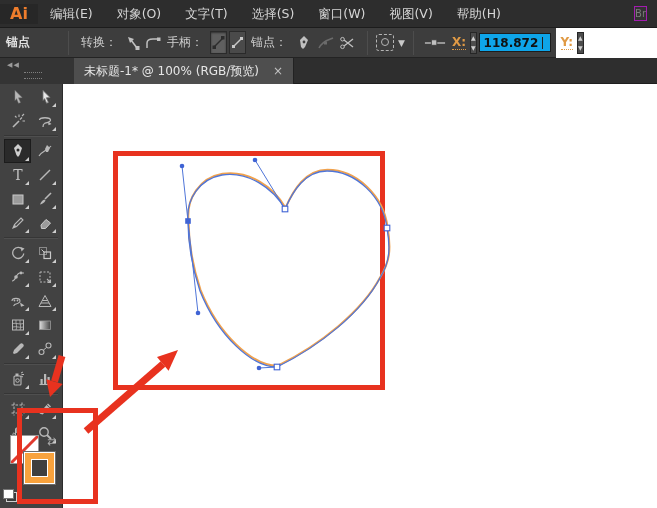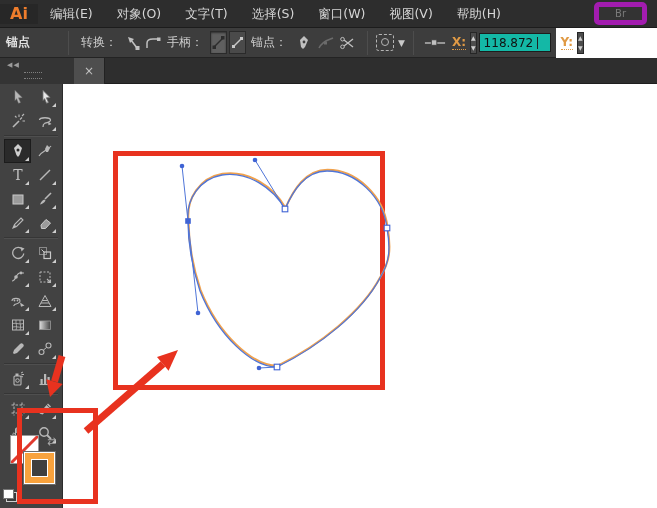--- a/index.html
+++ b/index.html
@@ -6,22 +6,22 @@
   .app{position:relative;width:657px;height:508px;overflow:hidden;
        font-family:"DejaVu Sans","Liberation Sans",sans-serif;background:#fff;
        -webkit-font-smoothing:antialiased;}
   
   .menubar{position:absolute;left:0;top:0;width:657px;height:28px;background:#2d2d2d;
            display:flex;align-items:center;border-bottom:1px solid #1c1c1c;box-sizing:border-box;}
   .ai-logo{width:38px;height:20px;display:flex;align-items:center;justify-content:center;
            color:#ef7d2c;font-weight:bold;font-size:16px;background:#272727;}
   .menu-item{color:#d6d6d6;font-size:12.5px;padding:0 12px;line-height:28px;cursor:default;white-space:nowrap;}
   .menu-right{margin-left:auto;display:flex;align-items:center;gap:10px;padding-right:10px;}
-  .mini-btn{font-size:10px;border:5px solid #a21caf;color:#7a7a7a;border-radius:5px;
-            padding:1px 16px;background:#333;}
+  .mini-btn{font-size:10px;border:1px solid #a21caf;color:#7a7a7a;border-radius:0;
+            padding:1px 0;background:#333;}
   
   .controlbar{position:absolute;left:0;top:28px;width:556px;height:30px;background:#3d3d3d;
               display:flex;align-items:center;border-bottom:1px solid #232323;box-sizing:border-box;
               color:#cfcfcf;font-size:12px;}
   .grip-v{width:7px;height:22px;margin:0 4px 0 2px;
           background:repeating-linear-gradient(180deg,#6c6c6c 0 1px,transparent 1px 3px);}
   .cb-title{font-weight:bold;color:#e0e0e0;margin-right:30px;white-space:nowrap;}
   .cb-sep{width:1px;height:24px;background:#2b2b2b;border-right:1px solid #4d4d4d;margin:0 8px;}
   .cb-label{margin:0 6px 0 4px;white-space:nowrap;}
   .cb-icon{width:22px;height:20px;display:flex;align-items:center;justify-content:center;margin:0 2px;}
@@ -30,22 +30,22 @@
           justify-content:center;margin:0 1px;background:#4a4a4a;}
   .toggle.on{background:#5f5f5f;box-shadow:inset 0 1px 2px rgba(0,0,0,.5);}
   .dim{opacity:.35;}
   .dropbtn{display:flex;align-items:center;gap:4px;}
   .dash-box{width:16px;height:15px;border:1px dashed #b5b5b5;border-radius:3px;position:relative;}
   .dash-box::after{content:"";position:absolute;left:4px;top:3px;width:6px;height:6px;border:1px solid #b5b5b5;border-radius:50%;}
   .dd-arrow{color:#c9c9c9;font-size:9px;}
   .xy-label{color:#e09a45;font-weight:bold;border-bottom:1px dotted #e09a45;margin:0 4px;white-space:nowrap;}
   .stepper{display:flex;flex-direction:column;width:14px;height:20px;border:1px solid #262626;background:#4c4c4c;}
   .stepper span{flex:1;display:flex;align-items:center;justify-content:center;font-size:6px;color:#cfcfcf;line-height:1;}
-  .num-field{height:17px;min-width:62px;background:#14b8a6;border:1px solid #1d1d1d;color:#111;
-             font-size:12px;display:flex;align-items:center;padding:0 4px;margin-left:2px;position:relative;}
+  .num-field{height:17px;min-width:62px;background:#0ea5e9;border:1px solid #1d1d1d;color:#111;
+             font-size:12px;display:flex;align-items:center;padding:0 4px;margin-left:2px;position:relative;font-weight:bold;}
   .cursor-bar{display:inline-block;width:1px;height:12px;background:#222;margin-left:4px;}
   
   .tabrow{position:absolute;left:0;top:58px;width:657px;height:26px;background:#2e2e2e;
           border-bottom:1px solid #1e1e1e;box-sizing:border-box;}
   .dock-zone{position:absolute;left:0;top:0;width:74px;height:26px;background:#343434;}
   .collapse{position:absolute;left:7px;top:3px;color:#9a9a9a;font-size:7px;letter-spacing:1px;}
   .grip-h{position:absolute;left:24px;top:14px;width:18px;height:5px;
           border-top:1px dotted #808080;border-bottom:1px dotted #808080;}
   .doc-tab{position:absolute;left:74px;top:0;height:26px;background:#4e4e4e;color:#e6e6e6;
            font-size:12px;display:flex;align-items:center;padding:0 10px;gap:14px;border-right:1px solid #222;}
@@ -180,20 +180,21 @@
       <span>▼</span>
     </div>
   </div>
 
   <div class="tabrow">
     <div class="dock-zone">
       <span class="collapse">◀◀</span>
       <div class="grip-h"></div>
     </div>
     <div class="doc-tab">
+      <span>未标题-1* @ 100% (RGB/预览)</span>
       <span class="tab-close">×</span>
     </div>
   </div>
 
   <div class="canvas"></div>
 
   <div class="toolbar">
     <div class="tool-grid">
       <div class="tool-row">
         <div class="tool">

